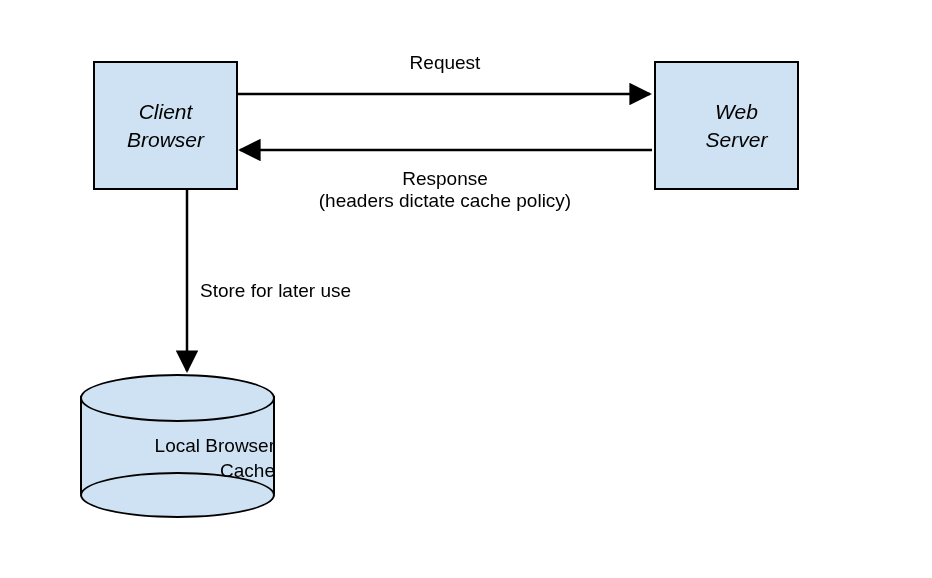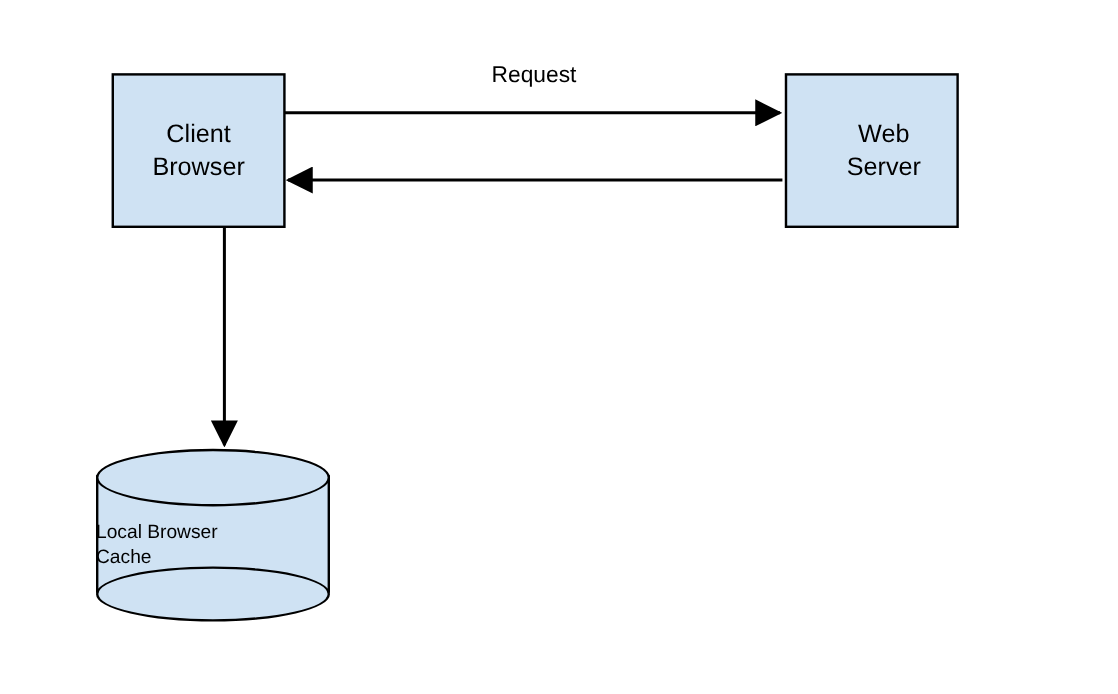--- a/index.html
+++ b/index.html
@@ -17,20 +17,21 @@
       position: absolute;
       background: #cfe2f3;
       border: 2px solid #000;
       display: flex;
       align-items: center;
       justify-content: center;
       text-align: center;
       font-size: 21px;
       line-height: 1.3;
       color: #000;
+      font-style: italic;
     }
     .cylinder {
       position: absolute;
     }
     .cyl-body {
       position: absolute;
       left: 0;
       right: 0;
       background: #cfe2f3;
       border-left: 2px solid #000;
@@ -50,22 +51,22 @@
       left: 0;
       right: 0;
       background: #cfe2f3;
       border: 2px solid #000;
       border-radius: 50%;
     }
     .cyl-label {
       position: absolute;
       left: 0;
       right: 0;
-      text-align: left;
-      font-size: 16px;
+      text-align: right;
+      font-size: 19px;
       line-height: 1.3;
       color: #000;
       z-index: 3;
     }
     .label {
       position: absolute;
       font-size: 19px;
       color: #000;
       text-align: center;
     }
@@ -110,16 +111,19 @@
     <line x1="237" y1="94" x2="650" y2="94" stroke="#000" stroke-width="2.5" marker-end="url(#arrowR)"></line>
 
     <line x1="652" y1="150" x2="240" y2="150" stroke="#000" stroke-width="2.5" marker-end="url(#arrowR)"></line>
 
     <line x1="187" y1="190" x2="187" y2="371" stroke="#000" stroke-width="2.5" marker-end="url(#arrowR)"></line>
   </svg>
 
   <div class="label" style="left:360px; top:52px; width:170px;">Request</div>
 
   <div class="label" style="left:280px; top:168px; width:330px;">
+    <div>Response</div>
+    <div>(headers dictate cache policy)</div>
   </div>
 
+  <div class="label" style="left:200px; top:280px; width:210px; text-align:left;">Store for later use</div>
 
 </div>
 
 </body></html>

